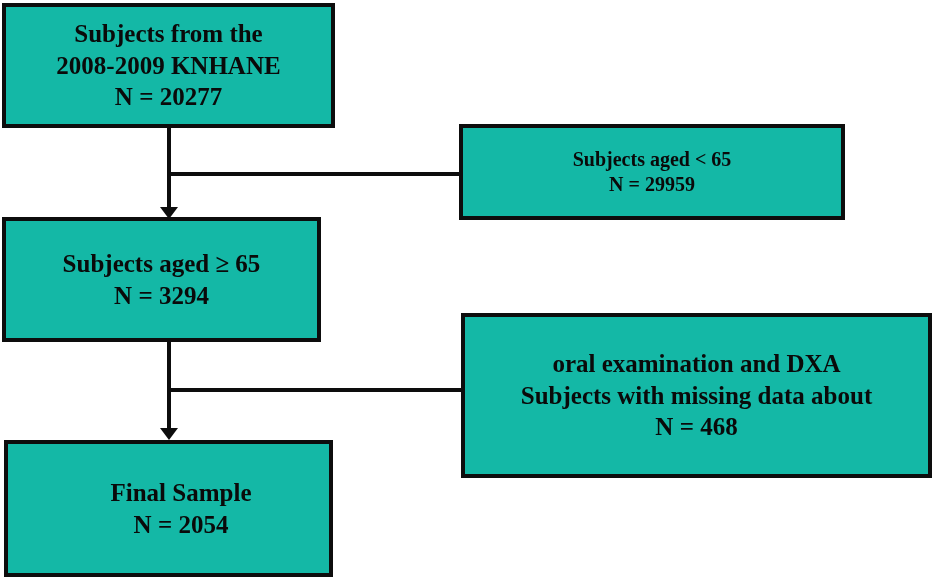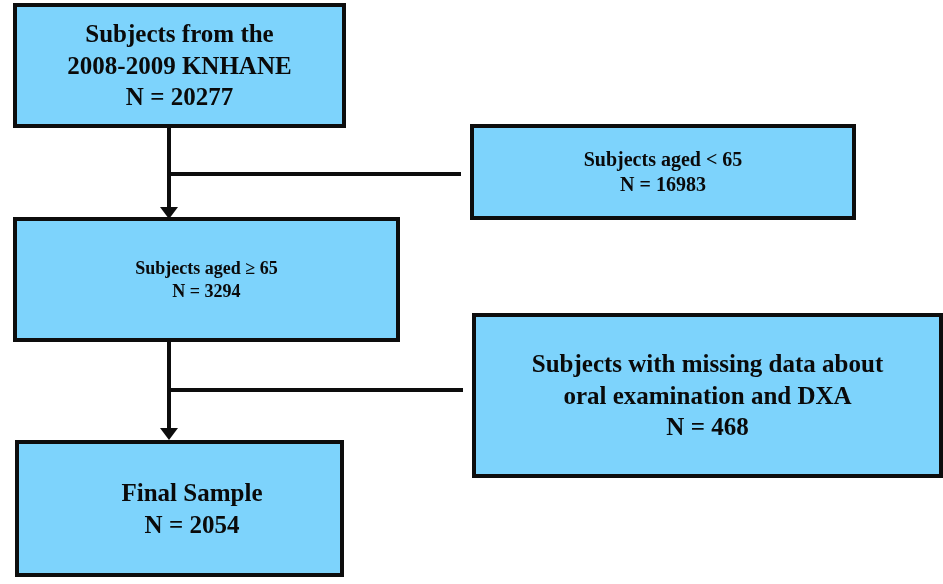--- a/index.html
+++ b/index.html
@@ -14,41 +14,40 @@
     position: relative;
     width: 943px;
     height: 584px;
     background: #ffffff;
     overflow: hidden;
   }
   .flow-box {
     position: absolute;
     box-sizing: border-box;
     border: 4px solid #0d0d0d;
-    background: #7dd3fc;
+    background: #14b8a6;
     display: flex;
     flex-direction: column;
     align-items: center;
     justify-content: center;
     text-align: center;
     color: #0a0a0a;
     font-weight: bold;
     font-family: "Liberation Serif", "DejaVu Serif", serif;
     line-height: 1.26;
-    margin-left: 11px;
   }
   .flow-box .line {
     display: block;
     white-space: nowrap;
   }
 
   
   #box-source    { left: 2px;   top: 3px;   width: 333px; height: 125px; font-size: 25px; }
   #box-excl-age  { left: 459px; top: 124px; width: 386px; height: 96px;  font-size: 20px; }
-  #box-aged      { left: 2px;   top: 217px; width: 387px; height: 125px; font-size: 18px; }
+  #box-aged      { left: 2px;   top: 217px; width: 319px; height: 125px; font-size: 25px; }
   #box-excl-miss { left: 461px; top: 313px; width: 471px; height: 165px; font-size: 25px; }
   #box-final     { left: 4px;   top: 440px; width: 329px; height: 137px; font-size: 25px; padding-left: 25px; }
 
   #box-source    .line { padding: 0 2px; }
   #box-excl-miss .line { padding: 0 2px; }
 
   
   .conn {
     position: absolute;
     background: #0d0d0d;
@@ -86,35 +85,35 @@
     <span class="line">2008-2009 KNHANE</span>
     <span class="line">N = 20277</span>
   </div>
 
   <div class="conn conn-v" id="spine-1"></div>
   <div class="conn conn-h" id="branch-1"></div>
   <div class="arrowhead" id="arrow-1"></div>
 
   <div class="flow-box" id="box-excl-age">
     <span class="line">Subjects aged &lt; 65</span>
-    <span class="line">N =  16983</span>
+    <span class="line">N =  29959</span>
   </div>
 
   <div class="flow-box" id="box-aged">
     <span class="line">Subjects aged ≥ 65</span>
     <span class="line">N = 3294</span>
   </div>
 
   <div class="conn conn-v" id="spine-2"></div>
   <div class="conn conn-h" id="branch-2"></div>
   <div class="arrowhead" id="arrow-2"></div>
 
   <div class="flow-box" id="box-excl-miss">
+    <span class="line">oral examination and DXA</span>
     <span class="line">Subjects with missing data about</span>
-    <span class="line">oral examination and DXA</span>
     <span class="line">N = 468</span>
   </div>
 
   <div class="flow-box" id="box-final">
     <span class="line">Final Sample</span>
     <span class="line">N = 2054</span>
   </div>
 
 </div>
 

